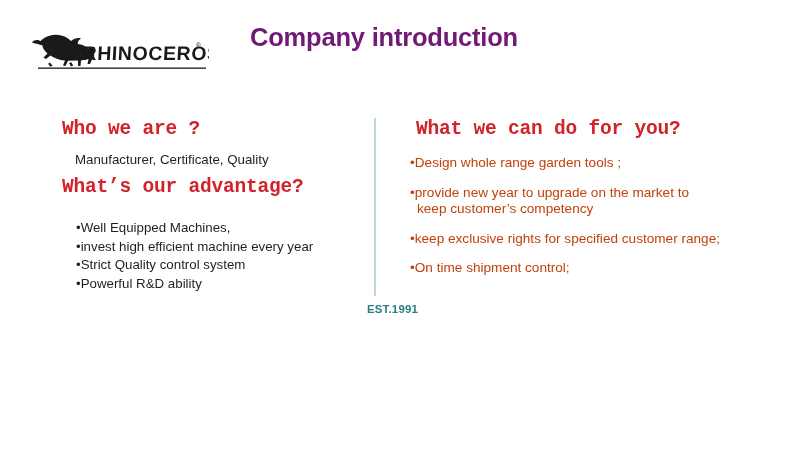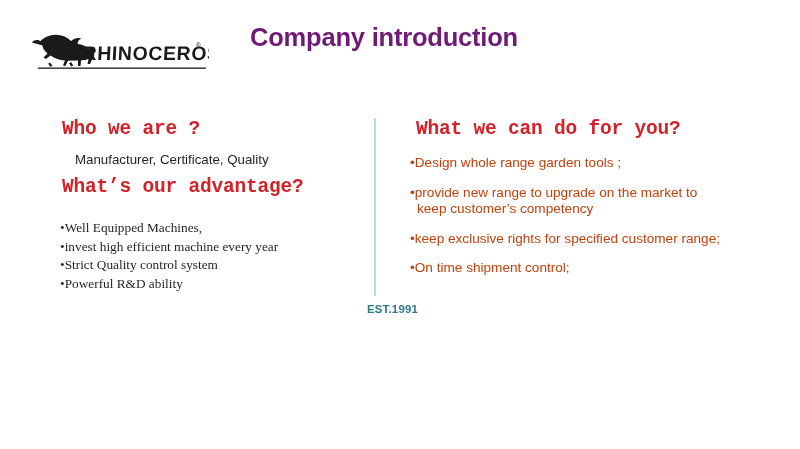--- a/index.html
+++ b/index.html
@@ -62,21 +62,21 @@
   .body-line {
     font-size: 13.3px;
     color: #231f20;
     line-height: 1.18;
     white-space: nowrap;
   }
   #who-answer { position: absolute; left: 64px; top: 152px; margin-left: 11px; }
 
   #advantage-list {
     position: absolute;
-    left: 60px; top: 219px; font-family: Liberation Serif, serif;
+    left: 76px; top: 219px;
   }
   #advantage-list .bullet-row {
     font-size: 13.3px;
     color: #231f20;
     line-height: 18.6px;
     white-space: nowrap;
   }
 
   #capability-list {
     position: absolute;
@@ -160,21 +160,21 @@
   <div class="bullet-row">•Powerful R&amp;D ability</div>
 </div>
 
 <div class="section-heading" id="heading-cando">What we can do for you?</div>
 
 <div id="capability-list">
   <div class="bullet-row">
     <span>•Design whole range garden tools ;</span>
   </div>
   <div class="bullet-row">
-    <span>•provide new range to upgrade on the market to</span>
+    <span>•provide new year to upgrade on the market to</span>
     <span class="wrap-line">keep customer’s   competency</span>
   </div>
   <div class="bullet-row">
     <span>•keep exclusive rights for specified customer range;</span>
   </div>
   <div class="bullet-row">
     <span>•On time shipment control;</span>
   </div>
 </div>
 

